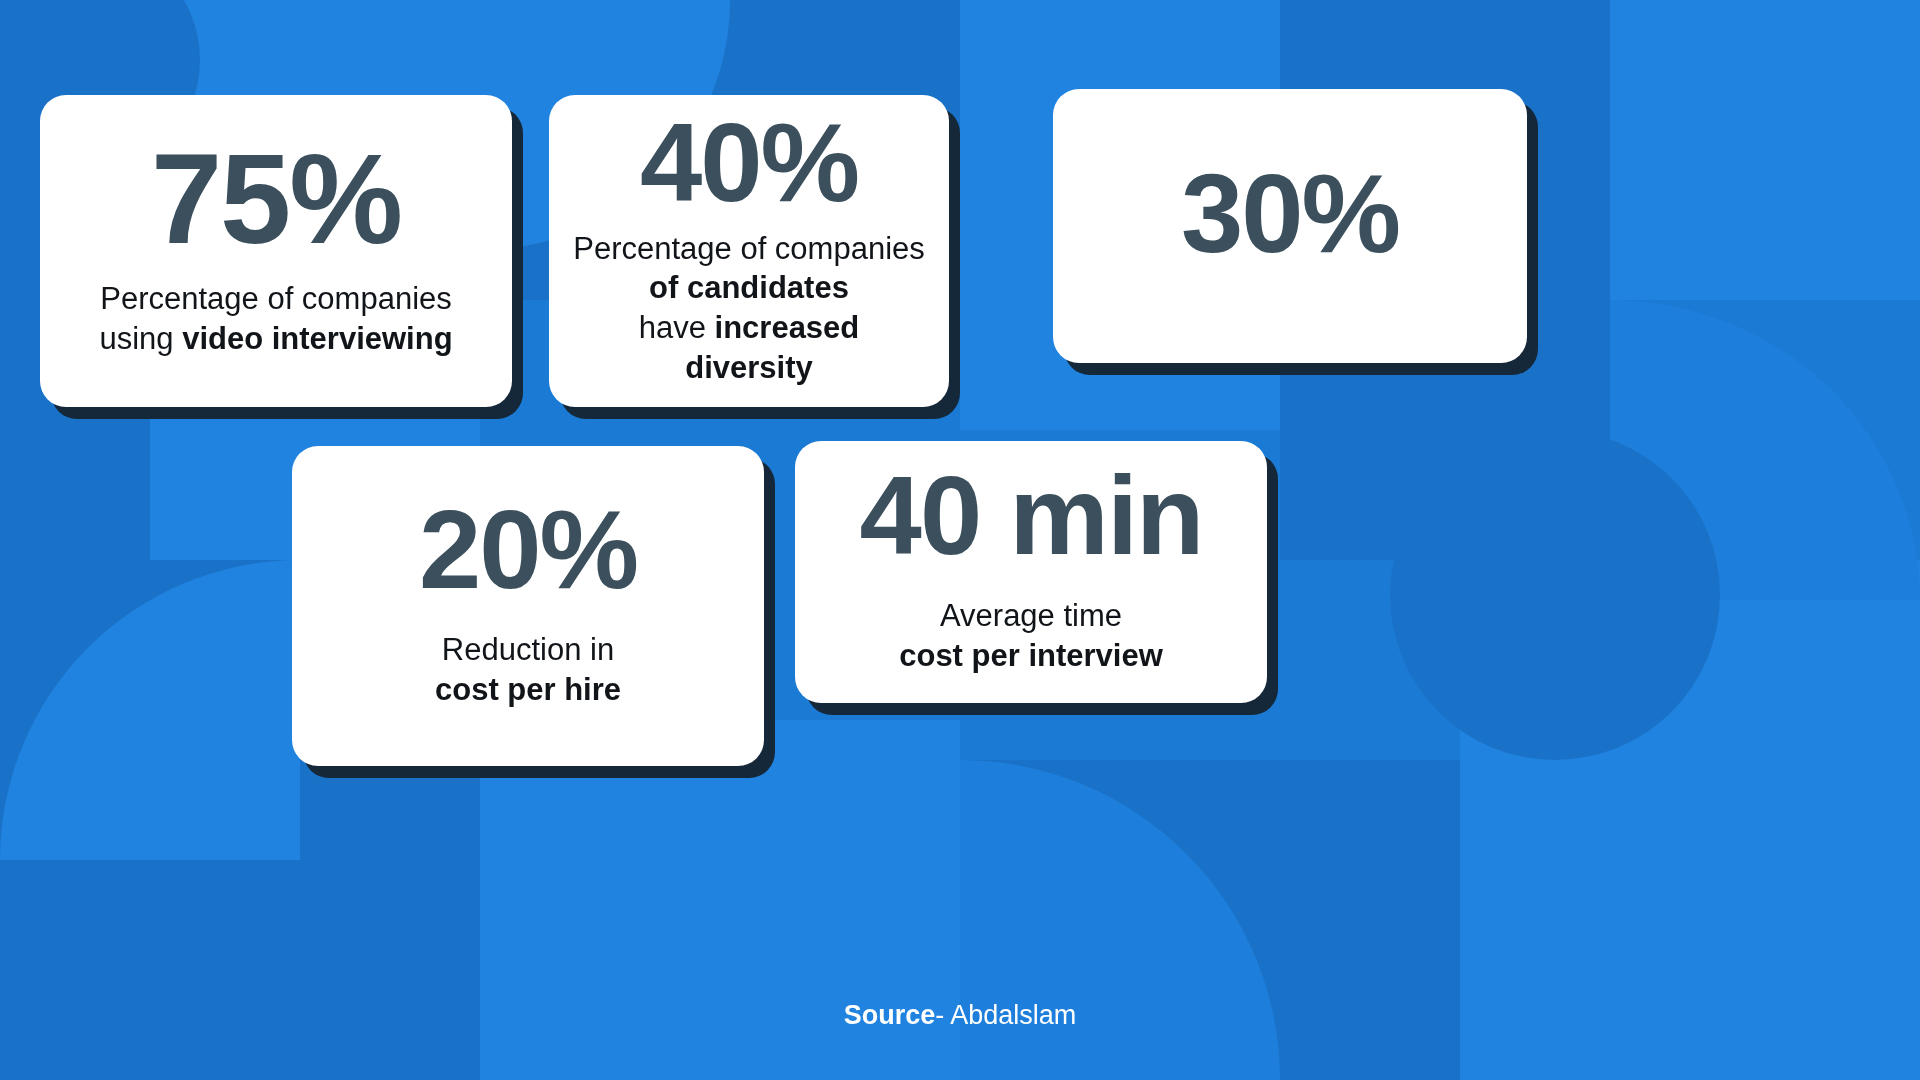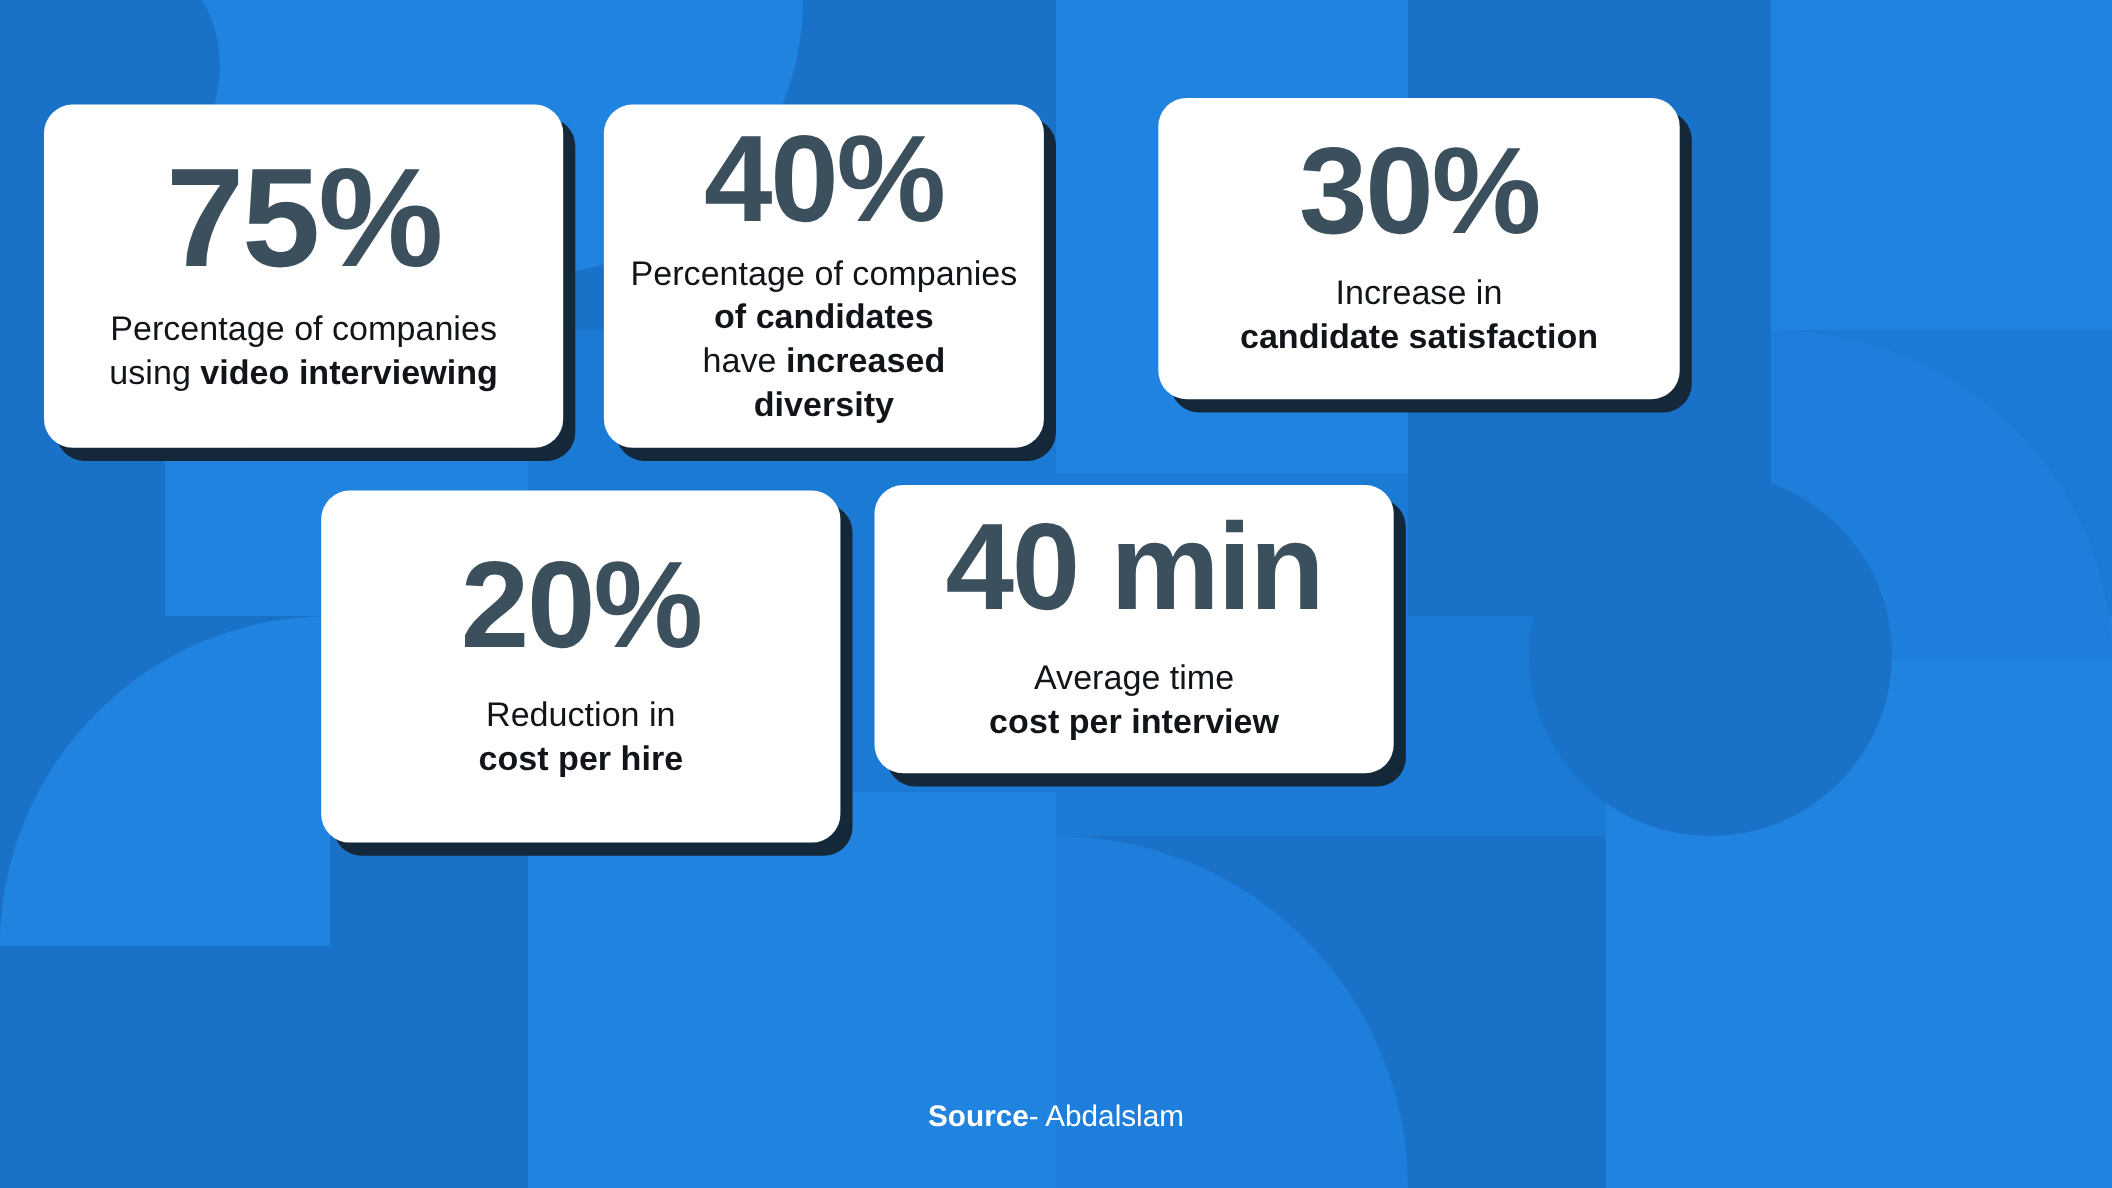--- a/index.html
+++ b/index.html
@@ -148,24 +148,20 @@
     <div class="stat">40%</div>
     <div class="caption">
         <div><span>Percentage of companies</span></div>
         <div><b>of candidates</b></div>
         <div><span>have </span><b>increased diversity</b></div>
       </div>
   </div>
 
   <div class="card" id="card-3">
     <div class="stat">30%</div>
-    <div class="caption">
-        <div><span>Increase in</span></div>
-        <div><b>candidate satisfaction</b></div>
-      </div>
   </div>
 
   <div class="card" id="card-4">
     <div class="stat">20%</div>
     <div class="caption">
         <div><span>Reduction in</span></div>
         <div><b>cost per hire</b></div>
       </div>
   </div>
 

